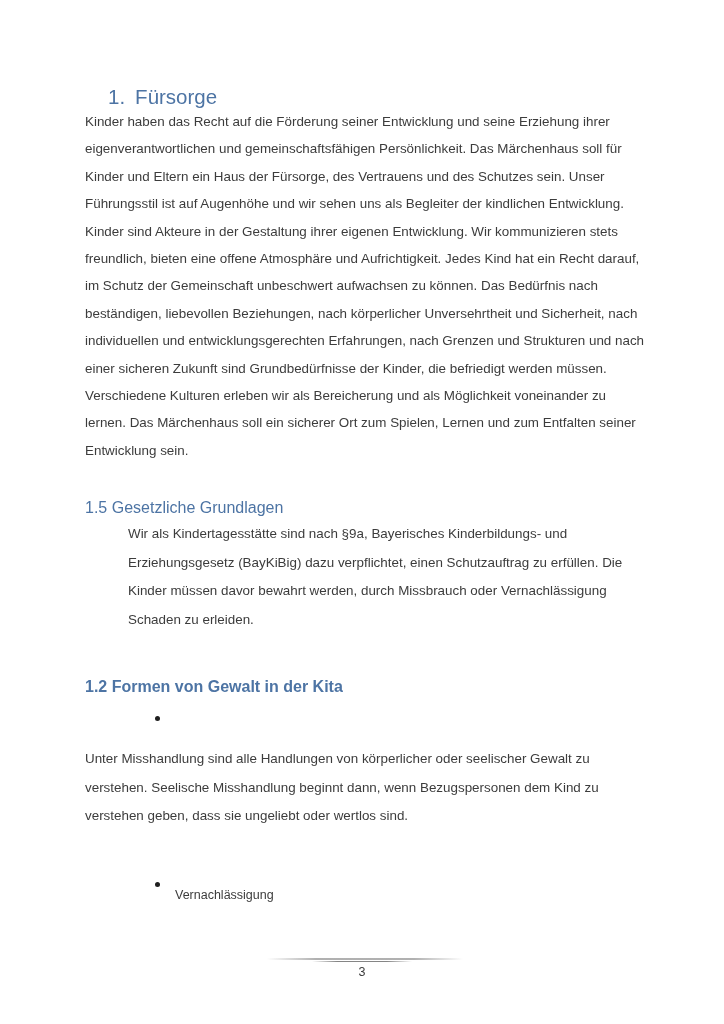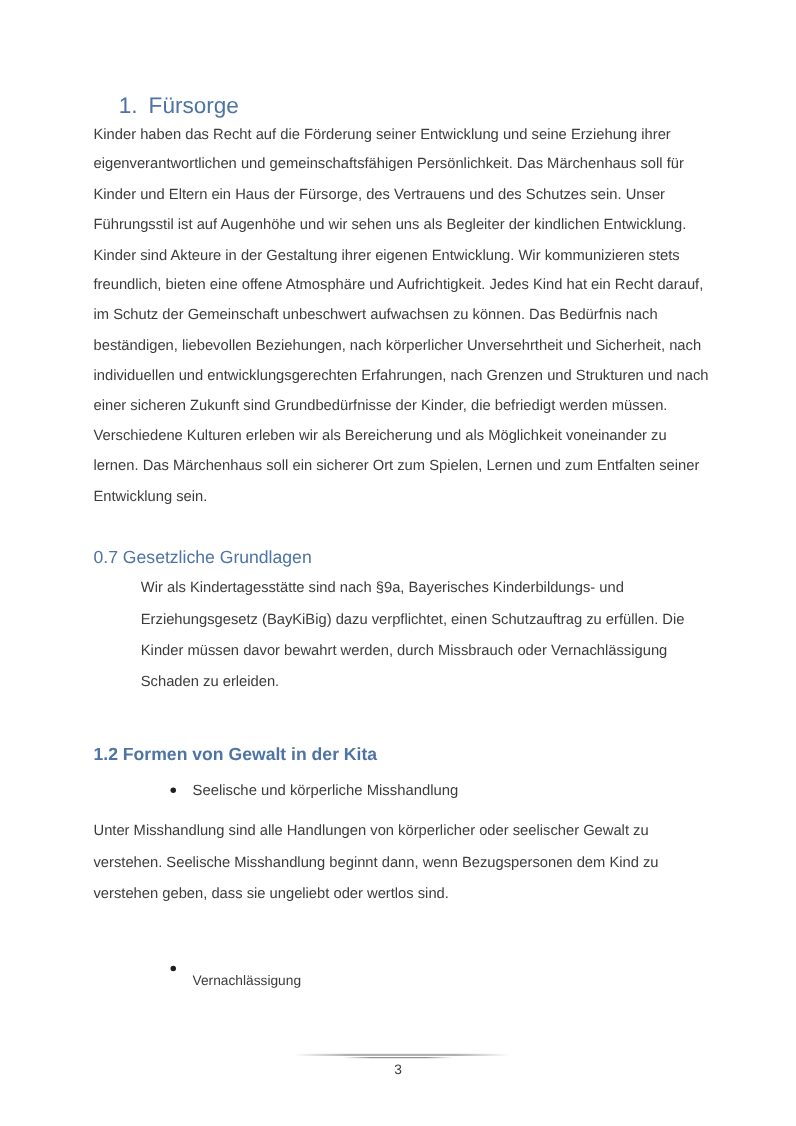--- a/index.html
+++ b/index.html
@@ -63,21 +63,21 @@
     border-radius: 50%;
     background: #1f1f1f;
     margin-top: 11px;
   }
   .bullet-text {
     margin-left: 15px;
     font-size: 13.5px;
     line-height: 27px;
   }
   .gewalt-para {
-    margin-top: 9px;
+    margin-top: 24px;
     line-height: 28.7px;
   }
   .bullet-second { margin-top: 41px; }
   .bullet-second .bullet-text {
     font-size: 12.5px;
     line-height: 24px;
     margin-top: 11px;
   }
   .bullet-second .bullet-dot { margin-top: 10px; }
   .footer-line-long {
@@ -113,29 +113,28 @@
 <div class="page">
   <div class="content">
 
     <h1 class="h1">
       <span class="h-number">1.</span>
       <span class="h-text">Fürsorge</span>
     </h1>
 
     <p class="para">Kinder haben das Recht auf die Förderung seiner Entwicklung und seine Erziehung ihrer eigenverantwortlichen und gemeinschaftsfähigen Persönlichkeit. Das Märchenhaus soll für Kinder und Eltern ein Haus der Fürsorge, des Vertrauens und des Schutzes sein. Unser Führungsstil ist auf Augenhöhe und wir sehen uns als Begleiter der kindlichen Entwicklung. Kinder sind Akteure in der Gestaltung ihrer eigenen Entwicklung. Wir kommunizieren stets freundlich, bieten eine offene Atmosphäre und Aufrichtigkeit. Jedes Kind hat ein Recht darauf, im Schutz der Gemeinschaft unbeschwert aufwachsen zu können. Das Bedürfnis nach beständigen, liebevollen Beziehungen, nach körperlicher Unversehrtheit und Sicherheit, nach individuellen und entwicklungsgerechten Erfahrungen, nach Grenzen und Strukturen und nach einer sicheren Zukunft sind Grundbedürfnisse der Kinder, die befriedigt werden müssen. Verschiedene Kulturen erleben wir als Bereicherung und als Möglichkeit voneinander zu lernen. Das Märchenhaus soll ein sicherer Ort zum Spielen, Lernen und zum Entfalten seiner Entwicklung sein.</p>
 
-    <h2 class="h2">0.7 Gesetzliche Grundlagen</h2>
+    <h2 class="h2">1.5 Gesetzliche Grundlagen</h2>
 
     <p class="para indent-para">Wir als Kindertagesstätte sind nach §9a, Bayerisches Kinderbildungs- und Erziehungsgesetz (BayKiBig) dazu verpflichtet, einen Schutzauftrag zu erfüllen. Die Kinder müssen davor bewahrt werden, durch Missbrauch oder Vernachlässigung Schaden zu erleiden.</p>
 
     <h2 class="h2 h2-second">1.2 Formen von Gewalt in der Kita</h2>
 
     <div class="bullet-item">
       <span class="bullet-dot"></span>
-      <span class="bullet-text">Seelische und körperliche Misshandlung</span>
     </div>
 
     <p class="para gewalt-para">Unter Misshandlung sind alle Handlungen von körperlicher oder seelischer Gewalt zu verstehen. Seelische Misshandlung beginnt dann, wenn Bezugspersonen dem Kind zu verstehen geben, dass sie ungeliebt oder wertlos sind.</p>
 
     <div class="bullet-item bullet-second">
       <span class="bullet-dot"></span>
       <span class="bullet-text">Vernachlässigung</span>
     </div>
 
   </div>

